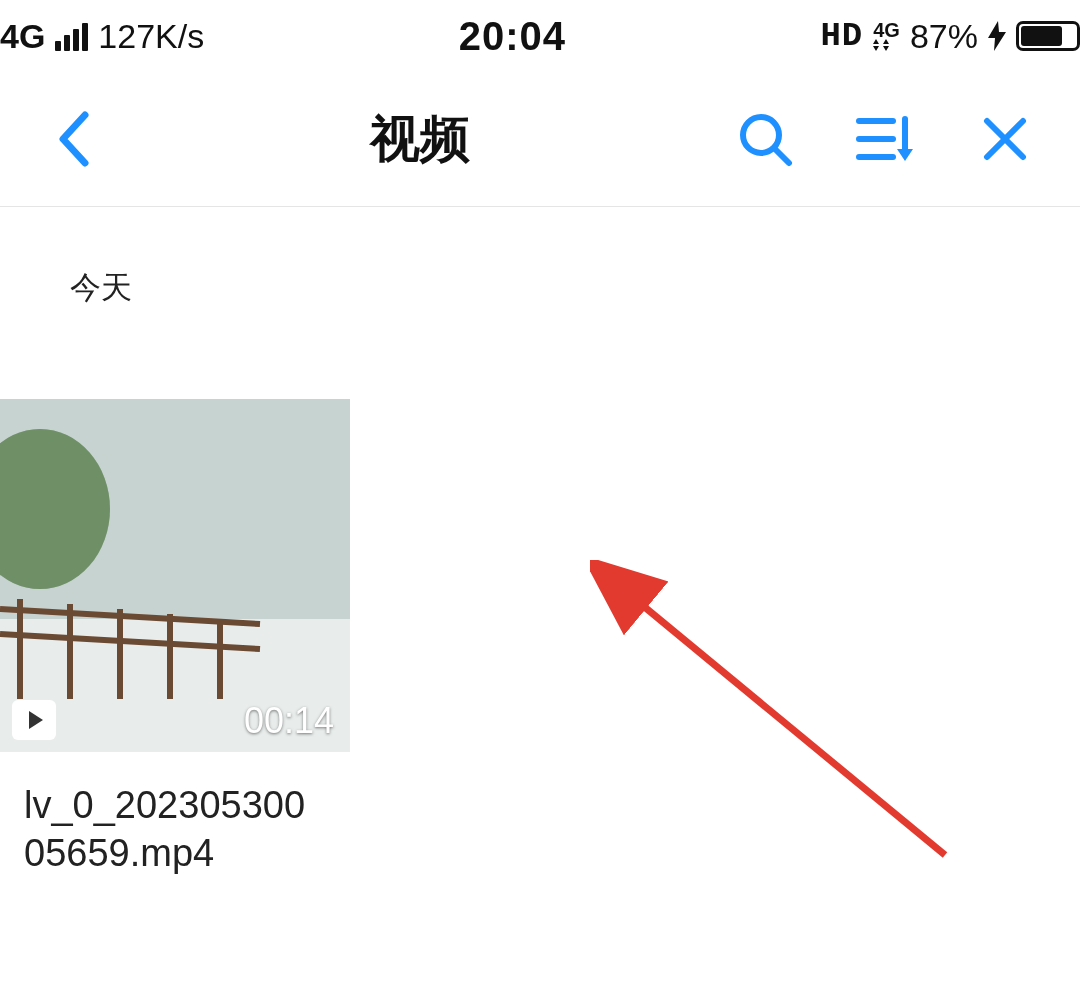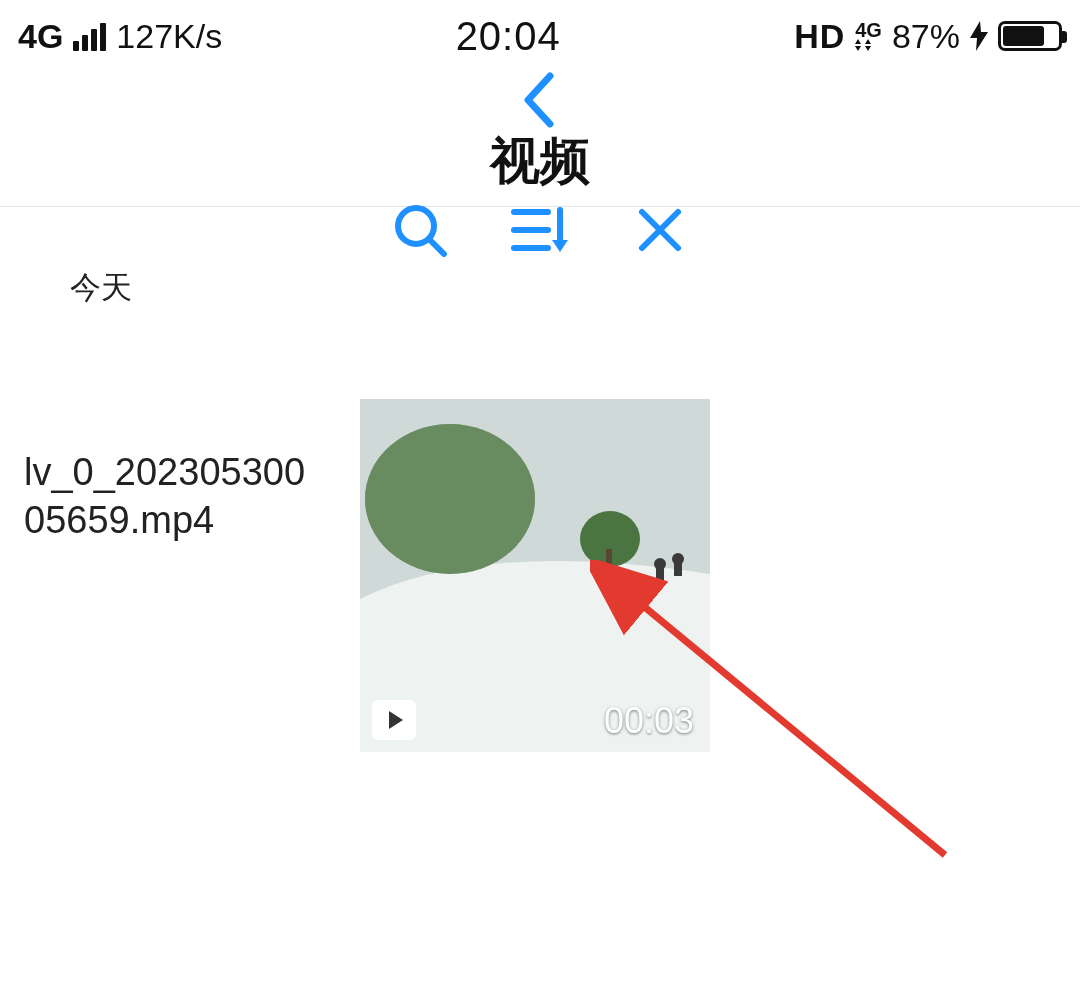--- a/index.html
+++ b/index.html
@@ -8,28 +8,28 @@
       height: 1002px;
       background: #ffffff;
       font-family: -apple-system, "Helvetica Neue", Arial, sans-serif;
       overflow: hidden;
       position: relative;
     }
     .status-bar {
       height: 72px;
       display: flex;
       align-items: center;
-      padding: 0 18px;
+      padding: 0 0;
       font-size: 34px;
       font-weight: 500;
       color: #111;
       gap: 40px;
     }
     .status-left { display: flex; align-items: center; gap: 10px; }
-    .status-center { flex: 1; text-align: center; font-size: 40px; font-weight: 400; letter-spacing: 1px;}
+    .status-center { flex: 1; text-align: center; font-size: 40px; font-weight: 700; letter-spacing: 1px;}
     .status-right { display: flex; align-items: center; gap: 10px; }
     .signal-bars {
       display: inline-flex;
       align-items: flex-end;
       gap: 3px;
       height: 30px;
     }
     .signal-bars span {
       width: 6px;
       background: #111;
@@ -71,21 +71,20 @@
       border-radius: 3px;
     }
     .bolt { font-size: 30px; }
 
     .app-bar {
       height: 135px;
       display: flex;
       align-items: center;
       padding: 0 40px;
       border-bottom: 1px solid #e5e5e5;
-      flex-direction: column;
     }
     .app-bar .title {
       flex: 1;
       text-align: center;
       font-size: 50px;
       font-weight: 600;
       color: #111;
     }
     .icon-btn {
       width: 70px;
@@ -144,21 +143,20 @@
       color: #fff;
       font-size: 36px;
       text-shadow: 0 1px 3px rgba(0,0,0,.5);
     }
     .filename {
       padding: 30px 24px 0;
       font-size: 38px;
       line-height: 1.25;
       color: #222;
       word-break: break-all;
-      margin-top: 20px;
     }
     .annotation-arrow {
       position: absolute;
       pointer-events: none;
     }
   </style>
 </head>
 <body>
 
 <div class="status-bar">
@@ -167,21 +165,21 @@
     <span class="signal-bars">
       <span></span>
         <span></span>
         <span></span>
         <span></span>
     </span>
     <span>127K/s</span>
   </div>
   <div class="status-center">20:04</div>
   <div class="status-right">
-    <span style="font-weight:600;letter-spacing:1px;">HD</span>
+    <span style="font-weight:600;letter-spacing:1px;font-family:Liberation Mono, monospace;">HD</span>
     <span class="hd4g">
       <span class="small">4G</span>
       <svg width="20" height="12" viewBox="0 0 20 12">
           <path d="M3 0 L0 5 h6 Z M3 12 L6 7 H0 Z  M13 0 L10 5 h6 Z M13 12 L16 7 H10 Z" fill="#111"></path>
         </svg>
     </span>
     <span>87%</span>
     <span class="bolt">
       <svg width="18" height="30" viewBox="0 0 18 30">
           <path d="M10 0 L0 17 h7 L6 30 L18 11 h-7 Z" fill="#111"></path>
@@ -223,42 +221,45 @@
       </svg>
     </div>
   </div>
 </div>
 
 <div class="section-label">今天</div>
 
 <div class="video-grid">
 
   <div class="video-card">
-    <div class="filename">lv_0_20230530005659.mp4</div>
-  </div>
-
-  <div class="video-card">
     <div class="thumb">
       <svg class="scene" viewBox="0 0 350 353" preserveAspectRatio="none">
-        <rect width="350" height="353" fill="#cfd9d7"></rect>
-        <path d="M0 200 Q 120 140 350 175 L350 353 L0 353 Z" fill="#eef2f1"></path>
-
-        <ellipse cx="90" cy="100" rx="85" ry="75" fill="#3f6b34"></ellipse>
-        <ellipse cx="90" cy="100" rx="85" ry="75" fill="#ffffff" opacity="0.22"></ellipse>
-        <ellipse cx="250" cy="140" rx="30" ry="28" fill="#4a7440"></ellipse>
-        <rect x="246" y="150" width="6" height="30" fill="#5a4433"></rect>
-
-        <circle cx="300" cy="165" r="6" fill="#3a3a3a"></circle>
-        <rect x="296" y="168" width="8" height="14" fill="#3a3a3a"></rect>
-        <circle cx="318" cy="160" r="6" fill="#3a3a3a"></circle>
-        <rect x="314" y="163" width="8" height="14" fill="#3a3a3a"></rect>
+        <rect width="350" height="353" fill="#c7d3d1"></rect>
+        <rect y="220" width="350" height="133" fill="#e8edec"></rect>
+
+        <g stroke="#6b4a33" stroke-width="6">
+          <line x1="0" y1="210" x2="260" y2="225"></line>
+          <line x1="0" y1="235" x2="260" y2="250"></line>
+          <line x1="20" y1="200" x2="20" y2="300"></line>
+          <line x1="70" y1="205" x2="70" y2="300"></line>
+          <line x1="120" y1="210" x2="120" y2="300"></line>
+          <line x1="170" y1="215" x2="170" y2="300"></line>
+          <line x1="220" y1="220" x2="220" y2="300"></line>
+        </g>
+
+        <ellipse cx="40" cy="110" rx="70" ry="80" fill="#3f6b34"></ellipse>
+        <ellipse cx="40" cy="110" rx="70" ry="80" fill="#ffffff" opacity="0.25"></ellipse>
       </svg>
       <div class="play-badge"></div>
-      <div class="duration">00:03</div>
-    </div>
+      <div class="duration">00:14</div>
+    </div>
+    <div class="filename">lv_0_20230530005659.mp4</div>
+  </div>
+
+  <div class="video-card">
   </div>
 
 </div>
 
 <svg class="annotation-arrow" style="left:590px; top:560px;" width="380" height="320" viewBox="0 0 380 320">
   <defs>
     <marker id="ah" markerWidth="14" markerHeight="14" refX="3" refY="5" orient="auto">
       <path d="M0 0 L12 5 L0 10 Z" fill="#e33a2f"></path>
     </marker>
   </defs>

